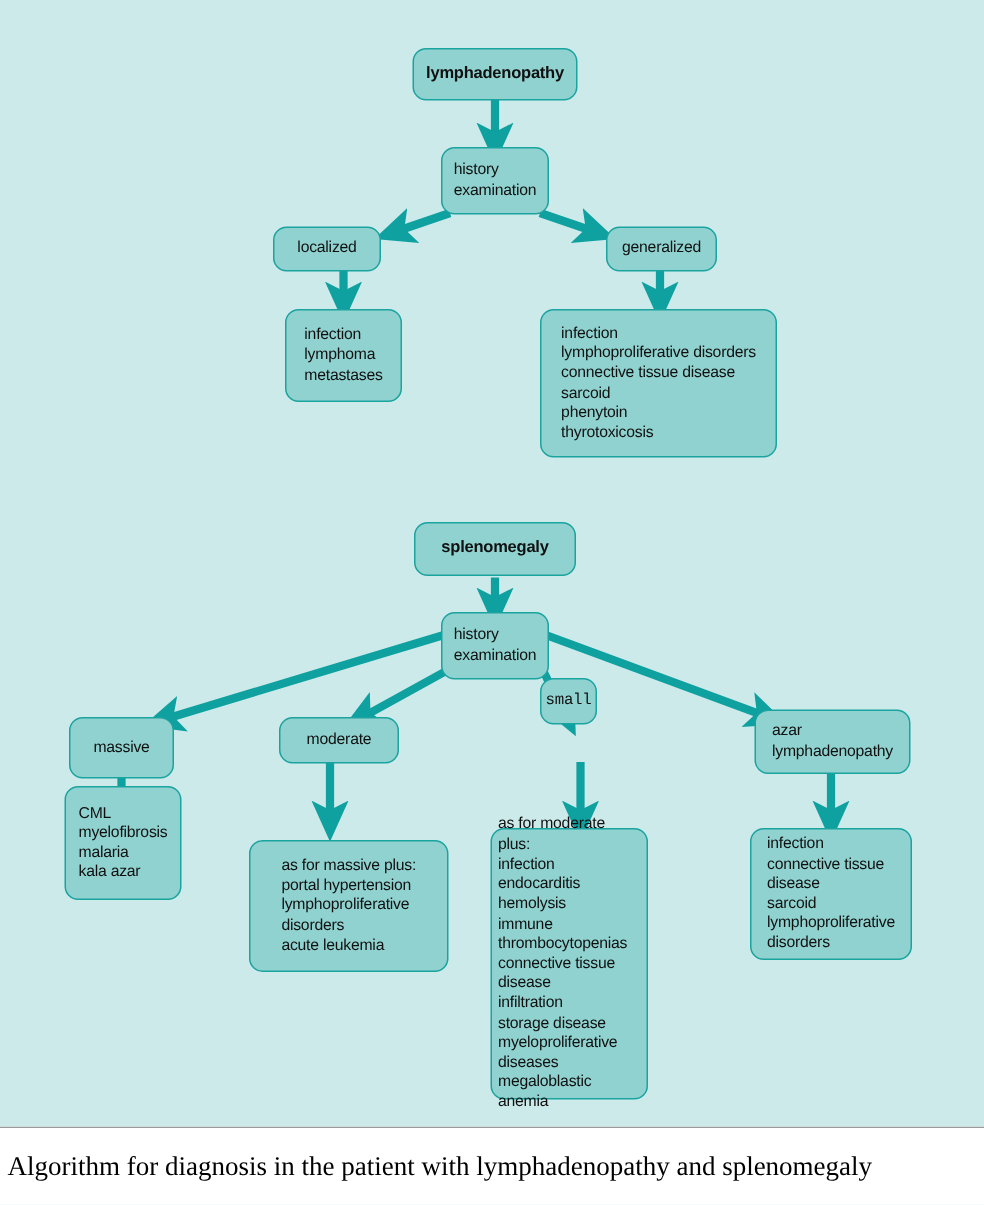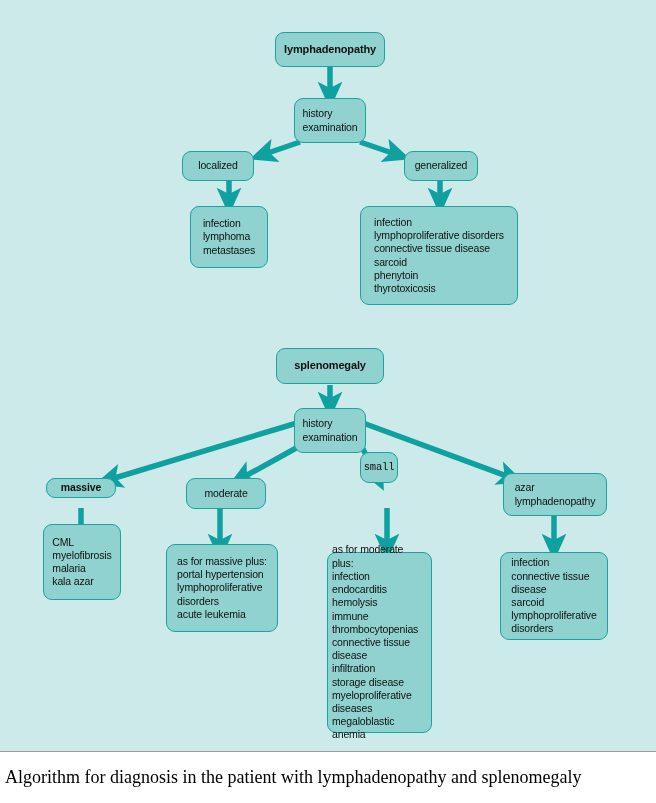--- a/index.html
+++ b/index.html
@@ -141,21 +141,21 @@
 
   <div class="node root" style="left:276px; top:348px; width:108px; height:36px;">
     <span class="txt">splenomegaly</span>
   </div>
 
   <div class="node" style="left:294px; top:408px; width:72px; height:45px;">
     <span class="txt">history
 examination</span>
   </div>
 
-  <div class="node" style="left:46px; top:478px; width:70px; height:20px;font-weight:bold;">
+  <div class="node" style="left:46px; top:478px; width:70px; height:41px;">
     <span class="txt">massive</span>
   </div>
 
   <div class="node" style="left:186px; top:478px; width:80px; height:31px;">
     <span class="txt">moderate</span>
   </div>
 
   <div class="node" style="left:360px; top:452px; width:38px; height:31px;font-family:Liberation Mono, monospace;">
     <span class="txt">small</span>
   </div>
@@ -165,21 +165,21 @@
 lymphadenopathy</span>
   </div>
 
   <div class="node" style="left:43px; top:524px; width:78px; height:76px;">
     <span class="txt">CML
 myelofibrosis
 malaria
 kala azar</span>
   </div>
 
-  <div class="node" style="left:166px; top:544px; width:112px; height:88px;">
+  <div class="node" style="left:166px; top:560px; width:133px; height:88px;">
     <span class="txt">as for massive plus:
 portal hypertension
 lymphoproliferative
 disorders
 acute leukemia</span>
   </div>
 
   <div class="node" style="left:327px; top:552px; width:105px; height:181px;">
     <span class="txt">as for moderate plus:
 infection

